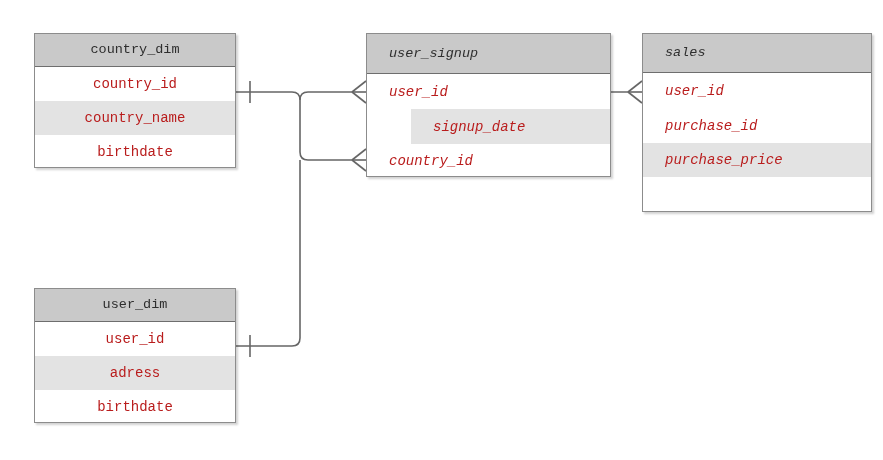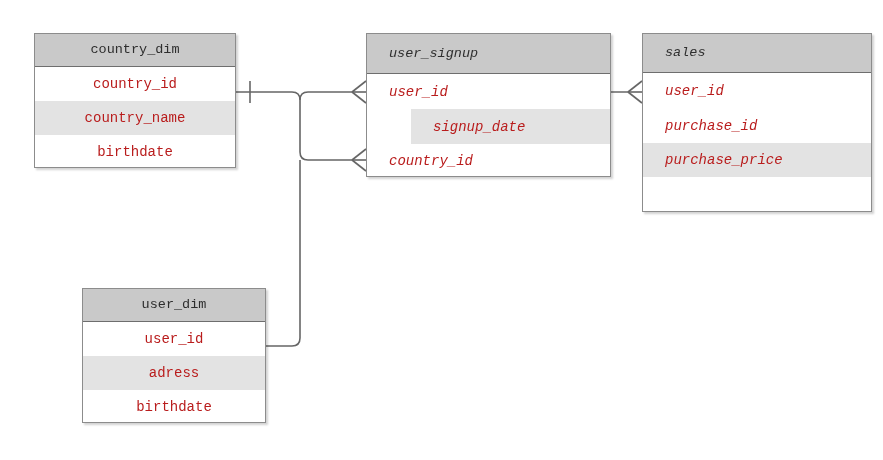--- a/index.html
+++ b/index.html
@@ -131,20 +131,20 @@
     <div class="entity-row" style="height:33px;">country_id</div>
   </div>
 
   <div class="entity style-italic" style="left:642px; top:33px; width:230px; height:179px;">
     <div class="entity-header" style="height:39px;">sales</div>
     <div class="entity-row" style="height:35px;">user_id</div>
     <div class="entity-row" style="height:35px;">purchase_id</div>
     <div class="entity-row alt" style="height:34px;">purchase_price</div>
   </div>
 
-  <div class="entity style-plain" style="left:34px; top:288px; width:184px; height:135px;margin-left:48px;">
+  <div class="entity style-plain" style="left:34px; top:288px; width:202px; height:135px;">
     <div class="entity-header" style="height:33px;">user_dim</div>
     <div class="entity-row" style="height:34px;">user_id</div>
     <div class="entity-row alt" style="height:34px;">adress</div>
     <div class="entity-row" style="height:33px;">birthdate</div>
   </div>
 
 </div>
 
 </body></html>

